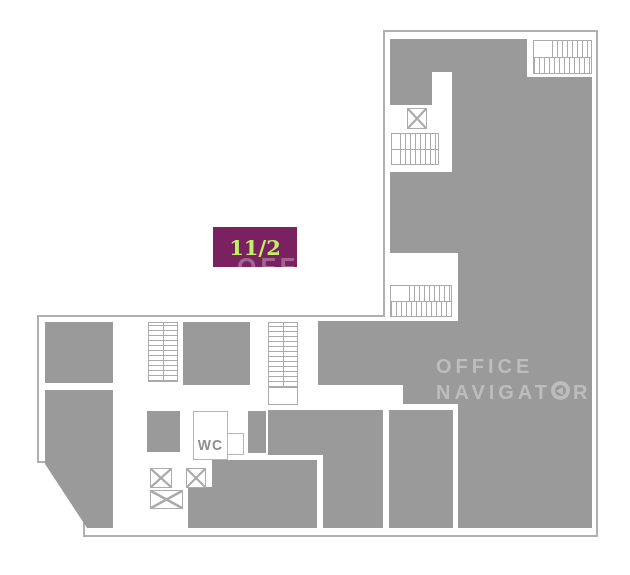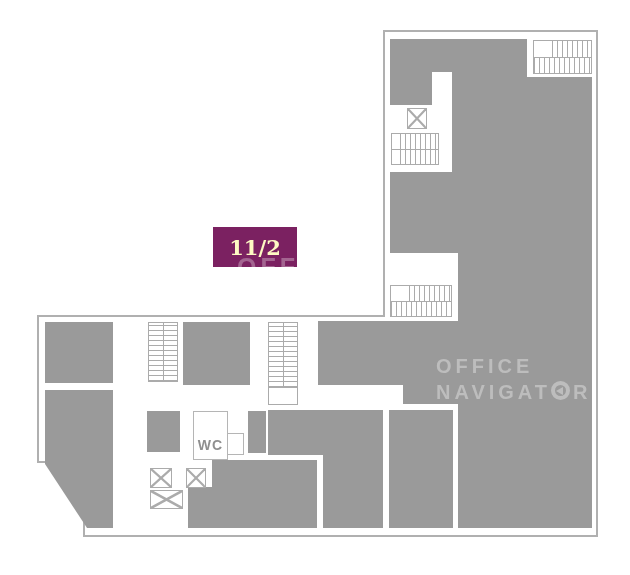--- a/index.html
+++ b/index.html
@@ -44,21 +44,21 @@
     display:flex;align-items:flex-end;justify-content:center;z-index:3;}
   .wc-ext{position:absolute;left:227px;top:433px;width:17px;height:22px;
     background:#fff;border:1px solid #b5b5b5;box-sizing:border-box;z-index:2;}
   .wc-label{color:var(--wctext);font-size:14px;font-weight:bold;letter-spacing:1px;
     padding-bottom:6px;}
 
   
   .badge{position:absolute;left:213px;top:227px;width:84px;height:40px;
     background:var(--badge);display:flex;align-items:center;justify-content:center;
     z-index:5;cursor:pointer;}
-  .badge-label{color:#fef9c3;font-family:"DejaVu Serif", serif;font-weight:bold;
+  .badge-label{color:#bef264;font-family:"DejaVu Serif", serif;font-weight:bold;
     font-size:21px;line-height:1;}
   .wm-overlay{position:absolute;left:237px;top:253px;z-index:6;pointer-events:none;
     color:rgba(255,255,255,0.30);font-size:25px;font-weight:bold;letter-spacing:4px;
     white-space:nowrap;}
 
   
   .watermark{position:absolute;left:436px;top:353px;z-index:4;color:var(--watermark);
     font-size:20px;font-weight:bold;letter-spacing:4px;line-height:26px;
     white-space:nowrap;pointer-events:none;}
   .logo-o{display:inline-block;width:11px;height:11px;border:4px solid var(--watermark);

